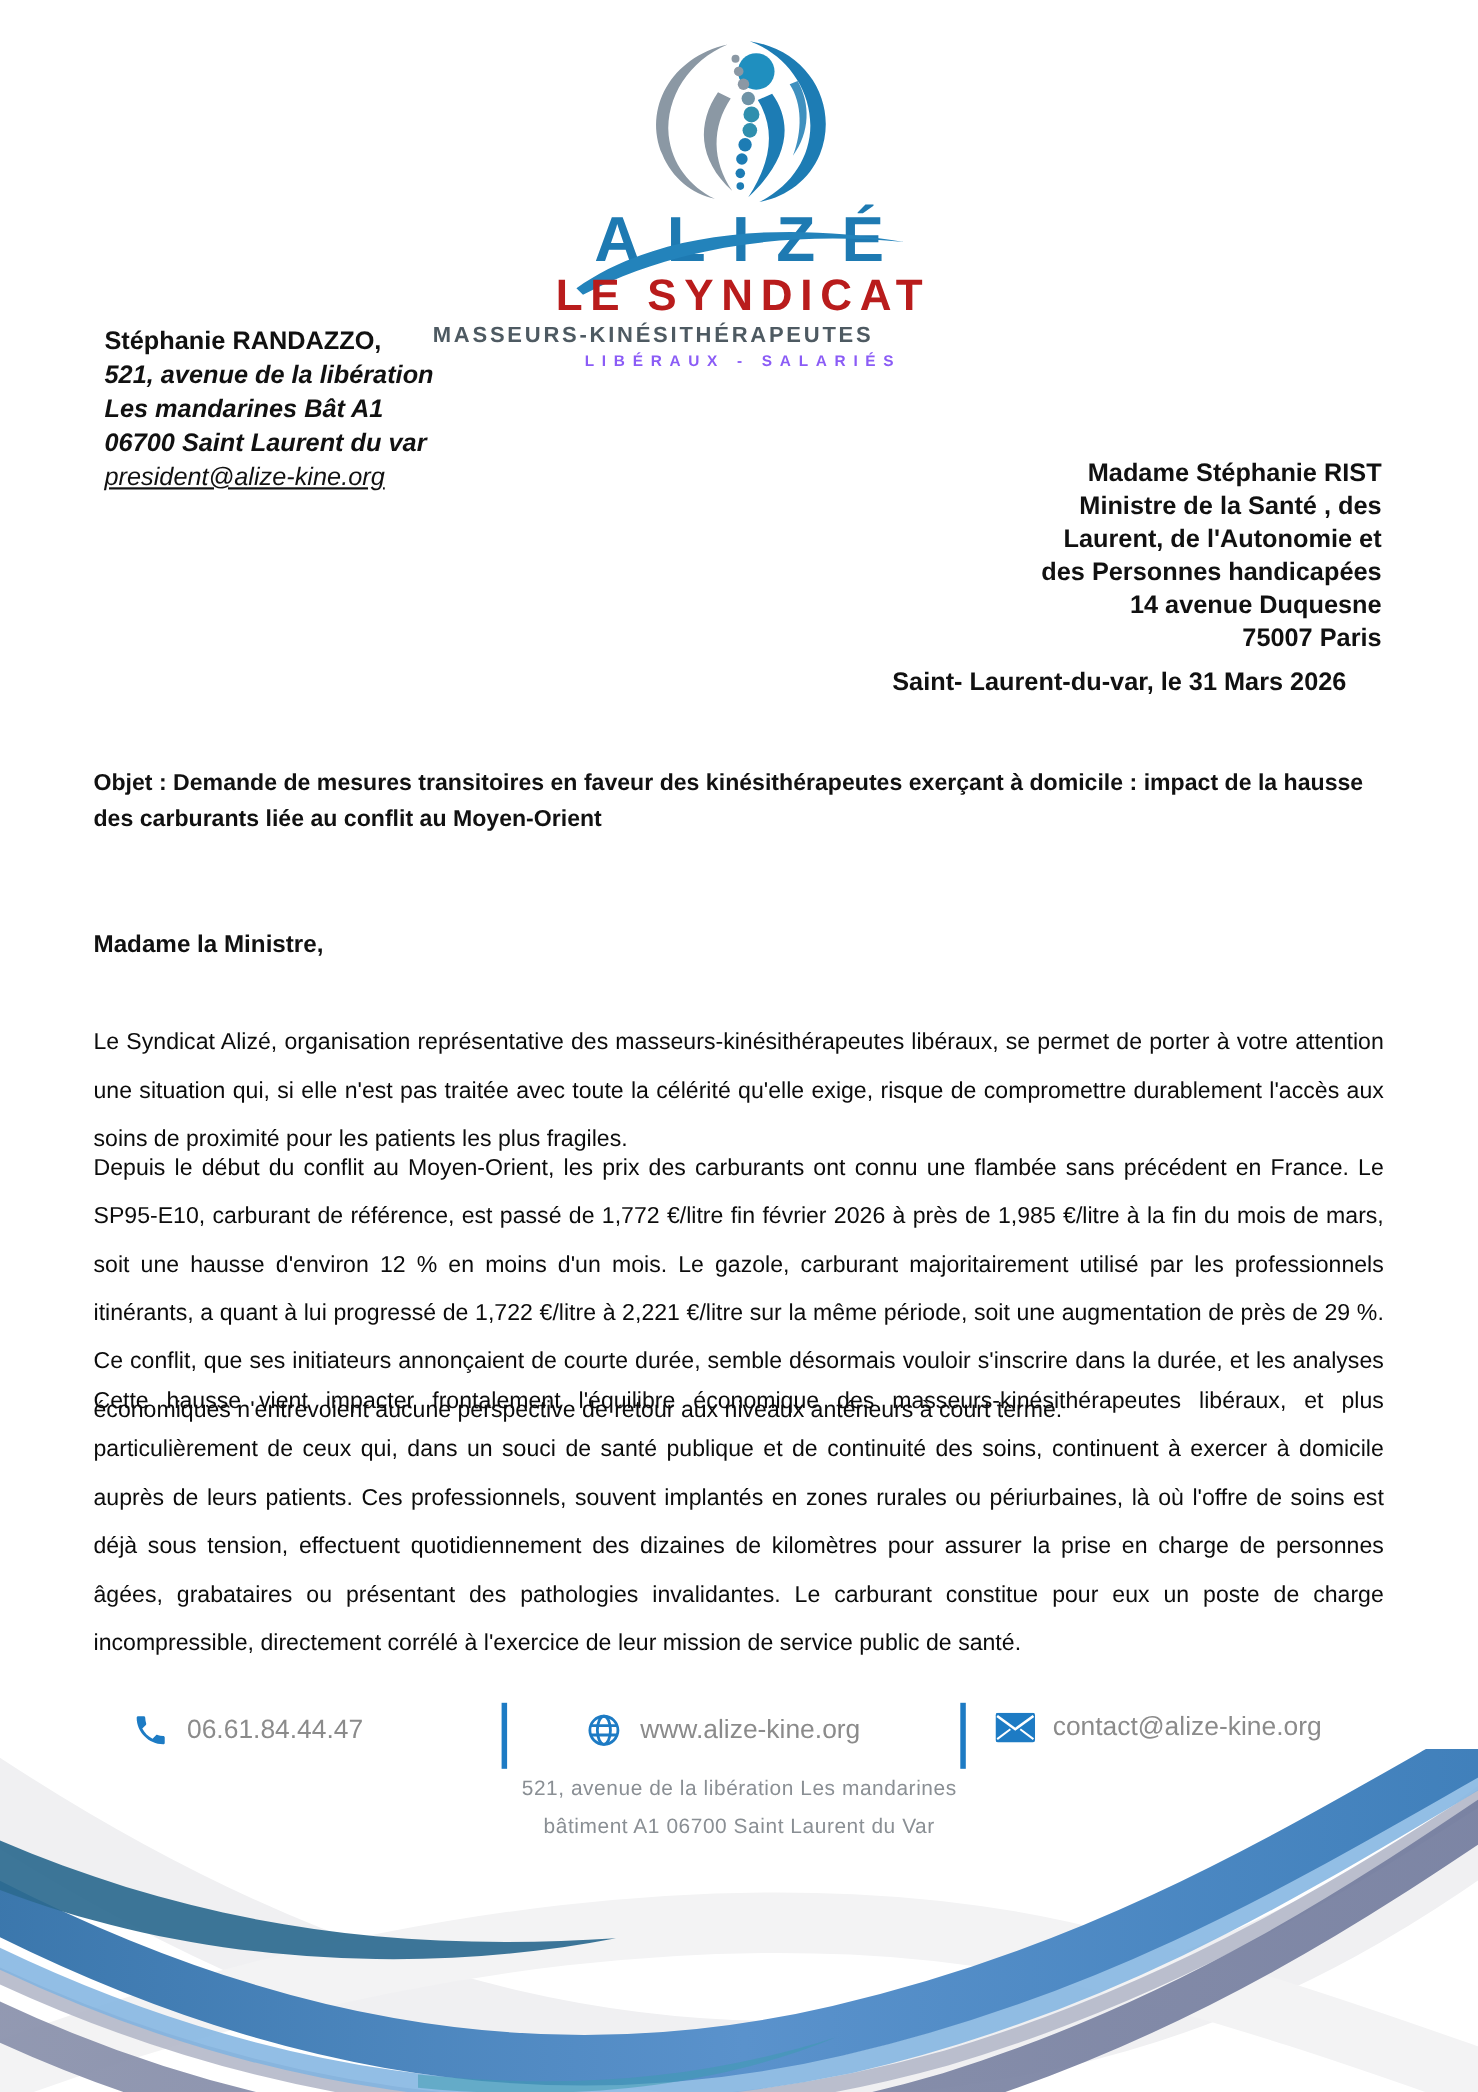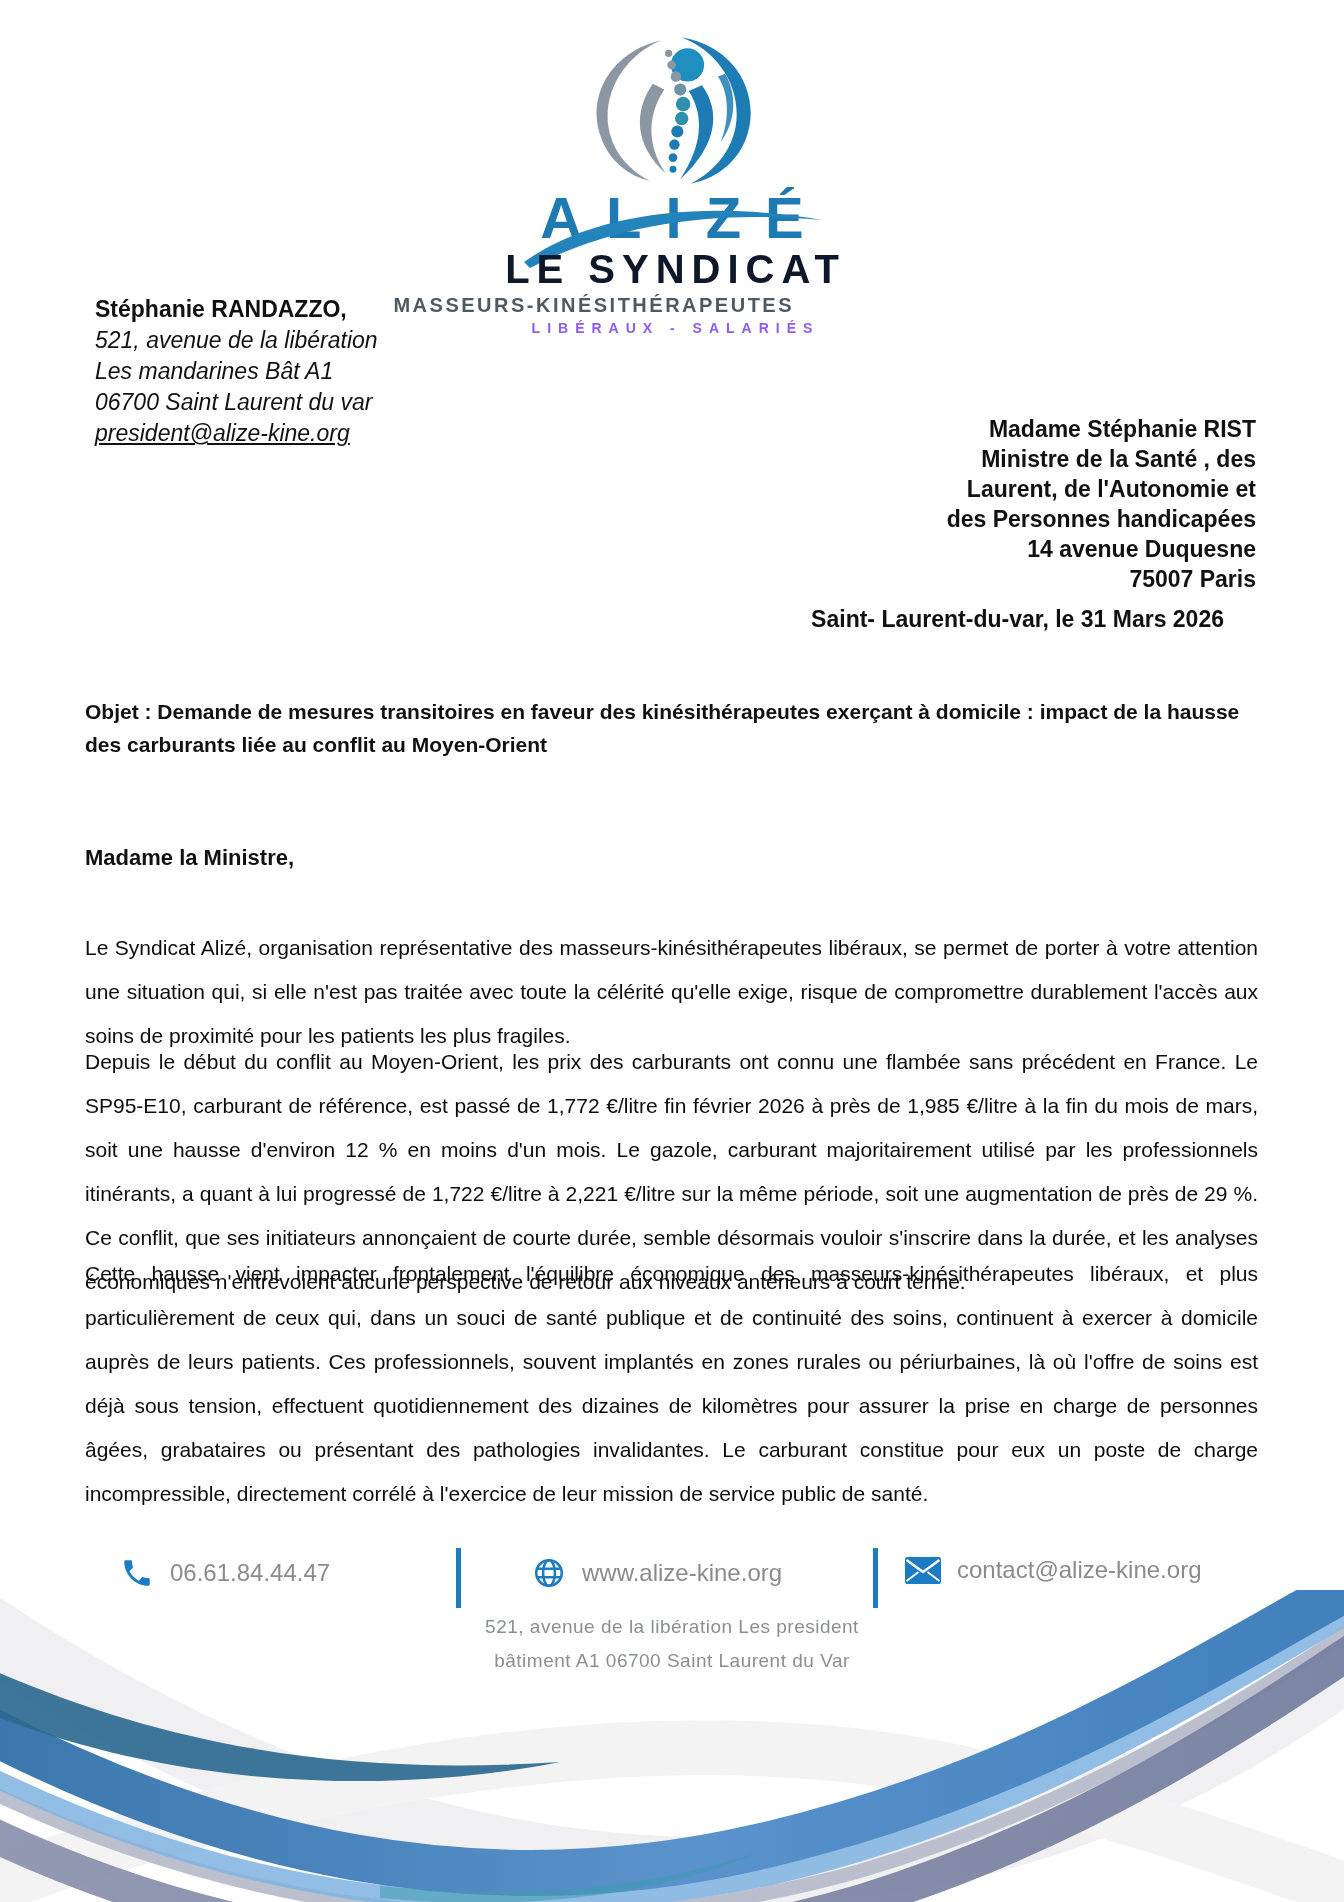--- a/index.html
+++ b/index.html
@@ -9,30 +9,30 @@
   }
   .abs{position:absolute;}
 
   
   .logo-wrap{left:0;top:0;width:1344px;text-align:center;}
   .logo-icon{position:absolute;left:585px;top:36px;width:176px;height:152px;}
   .brand{position:absolute;left:0;top:184px;width:1344px;text-align:center;
     font-size:58px;font-weight:bold;letter-spacing:24px;color:#1e7ab2;text-indent:24px;}
   .brand-swoosh{position:absolute;left:522px;top:196px;width:306px;height:76px;pointer-events:none;}
   .syndicat{position:absolute;left:0;top:247px;width:1344px;text-align:center;
-    font-size:40px;font-weight:bold;letter-spacing:7px;color:#0f172a;text-indent:7px;}
+    font-size:40px;font-weight:bold;letter-spacing:7px;color:#b91c1c;text-indent:7px;}
   .masseurs{position:absolute;left:0;top:294px;width:1185px;text-align:center;
     font-size:20px;font-weight:600;letter-spacing:2.5px;color:#4e5a62;text-indent:2.5px;}
   .liberaux{position:absolute;left:0;top:320px;width:1344px;text-align:center;
     font-size:14px;font-weight:600;letter-spacing:7px;color:#8b5cf6;text-indent:7px;}
 
   
   .sender{left:95px;top:294px;font-size:23px;line-height:31px;}
   .sender .name{font-weight:bold;font-style:normal;}
-  .sender .line{font-style:italic;}
+  .sender .line{font-style:italic;font-weight:bold;}
   .sender .email{font-style:italic;text-decoration:underline;color:#111;}
   .recipient{right:88px;top:414px;text-align:right;font-weight:bold;font-size:23px;line-height:30px;}
   .dateline{right:120px;top:606px;font-weight:bold;font-size:23px;}
 
   
   .subject{left:85px;top:695px;width:1165px;font-weight:bold;font-size:21px;line-height:33px;}
   .salutation{left:85px;top:845px;font-weight:bold;font-size:22px;}
   .para{left:85px;width:1173px;font-size:21px;line-height:44px;text-align:justify;color:#0c0c0c;}
   .p1{top:926px;}
   .p2{top:1040px;}
@@ -128,21 +128,21 @@
   <div class="contact-item c-mail">
     <svg width="36" height="27" viewBox="0 0 24 18">
       <rect width="24" height="18" rx="1.5" fill="#1d7bc4"></rect>
       <path d="M1 2l11 8L23 2" stroke="#fff" stroke-width="1.6" fill="none"></path>
       <path d="M1 16l8-6M23 16l-8-6" stroke="#fff" stroke-width="1.2"></path>
     </svg>
     <span>contact@alize-kine.org</span>
   </div>
 </div>
 
-<div class="abs footer-address fa1">521, avenue de la libération Les president</div>
+<div class="abs footer-address fa1">521, avenue de la libération Les mandarines</div>
 <div class="abs footer-address fa2">bâtiment A1 06700 Saint Laurent du Var</div>
 
 <svg class="abs waves" viewBox="0 0 1344 312" preserveAspectRatio="none">
   <defs>
     <linearGradient id="gradBlue" x1="0" y1="0" x2="1" y2="0">
       <stop offset="0" stop-color="#3a76ab"></stop>
       <stop offset="0.5" stop-color="#5a92cc"></stop>
       <stop offset="1" stop-color="#3f7fba"></stop>
     </linearGradient>
     <linearGradient id="gradSlate" x1="0" y1="0" x2="1" y2="0">

